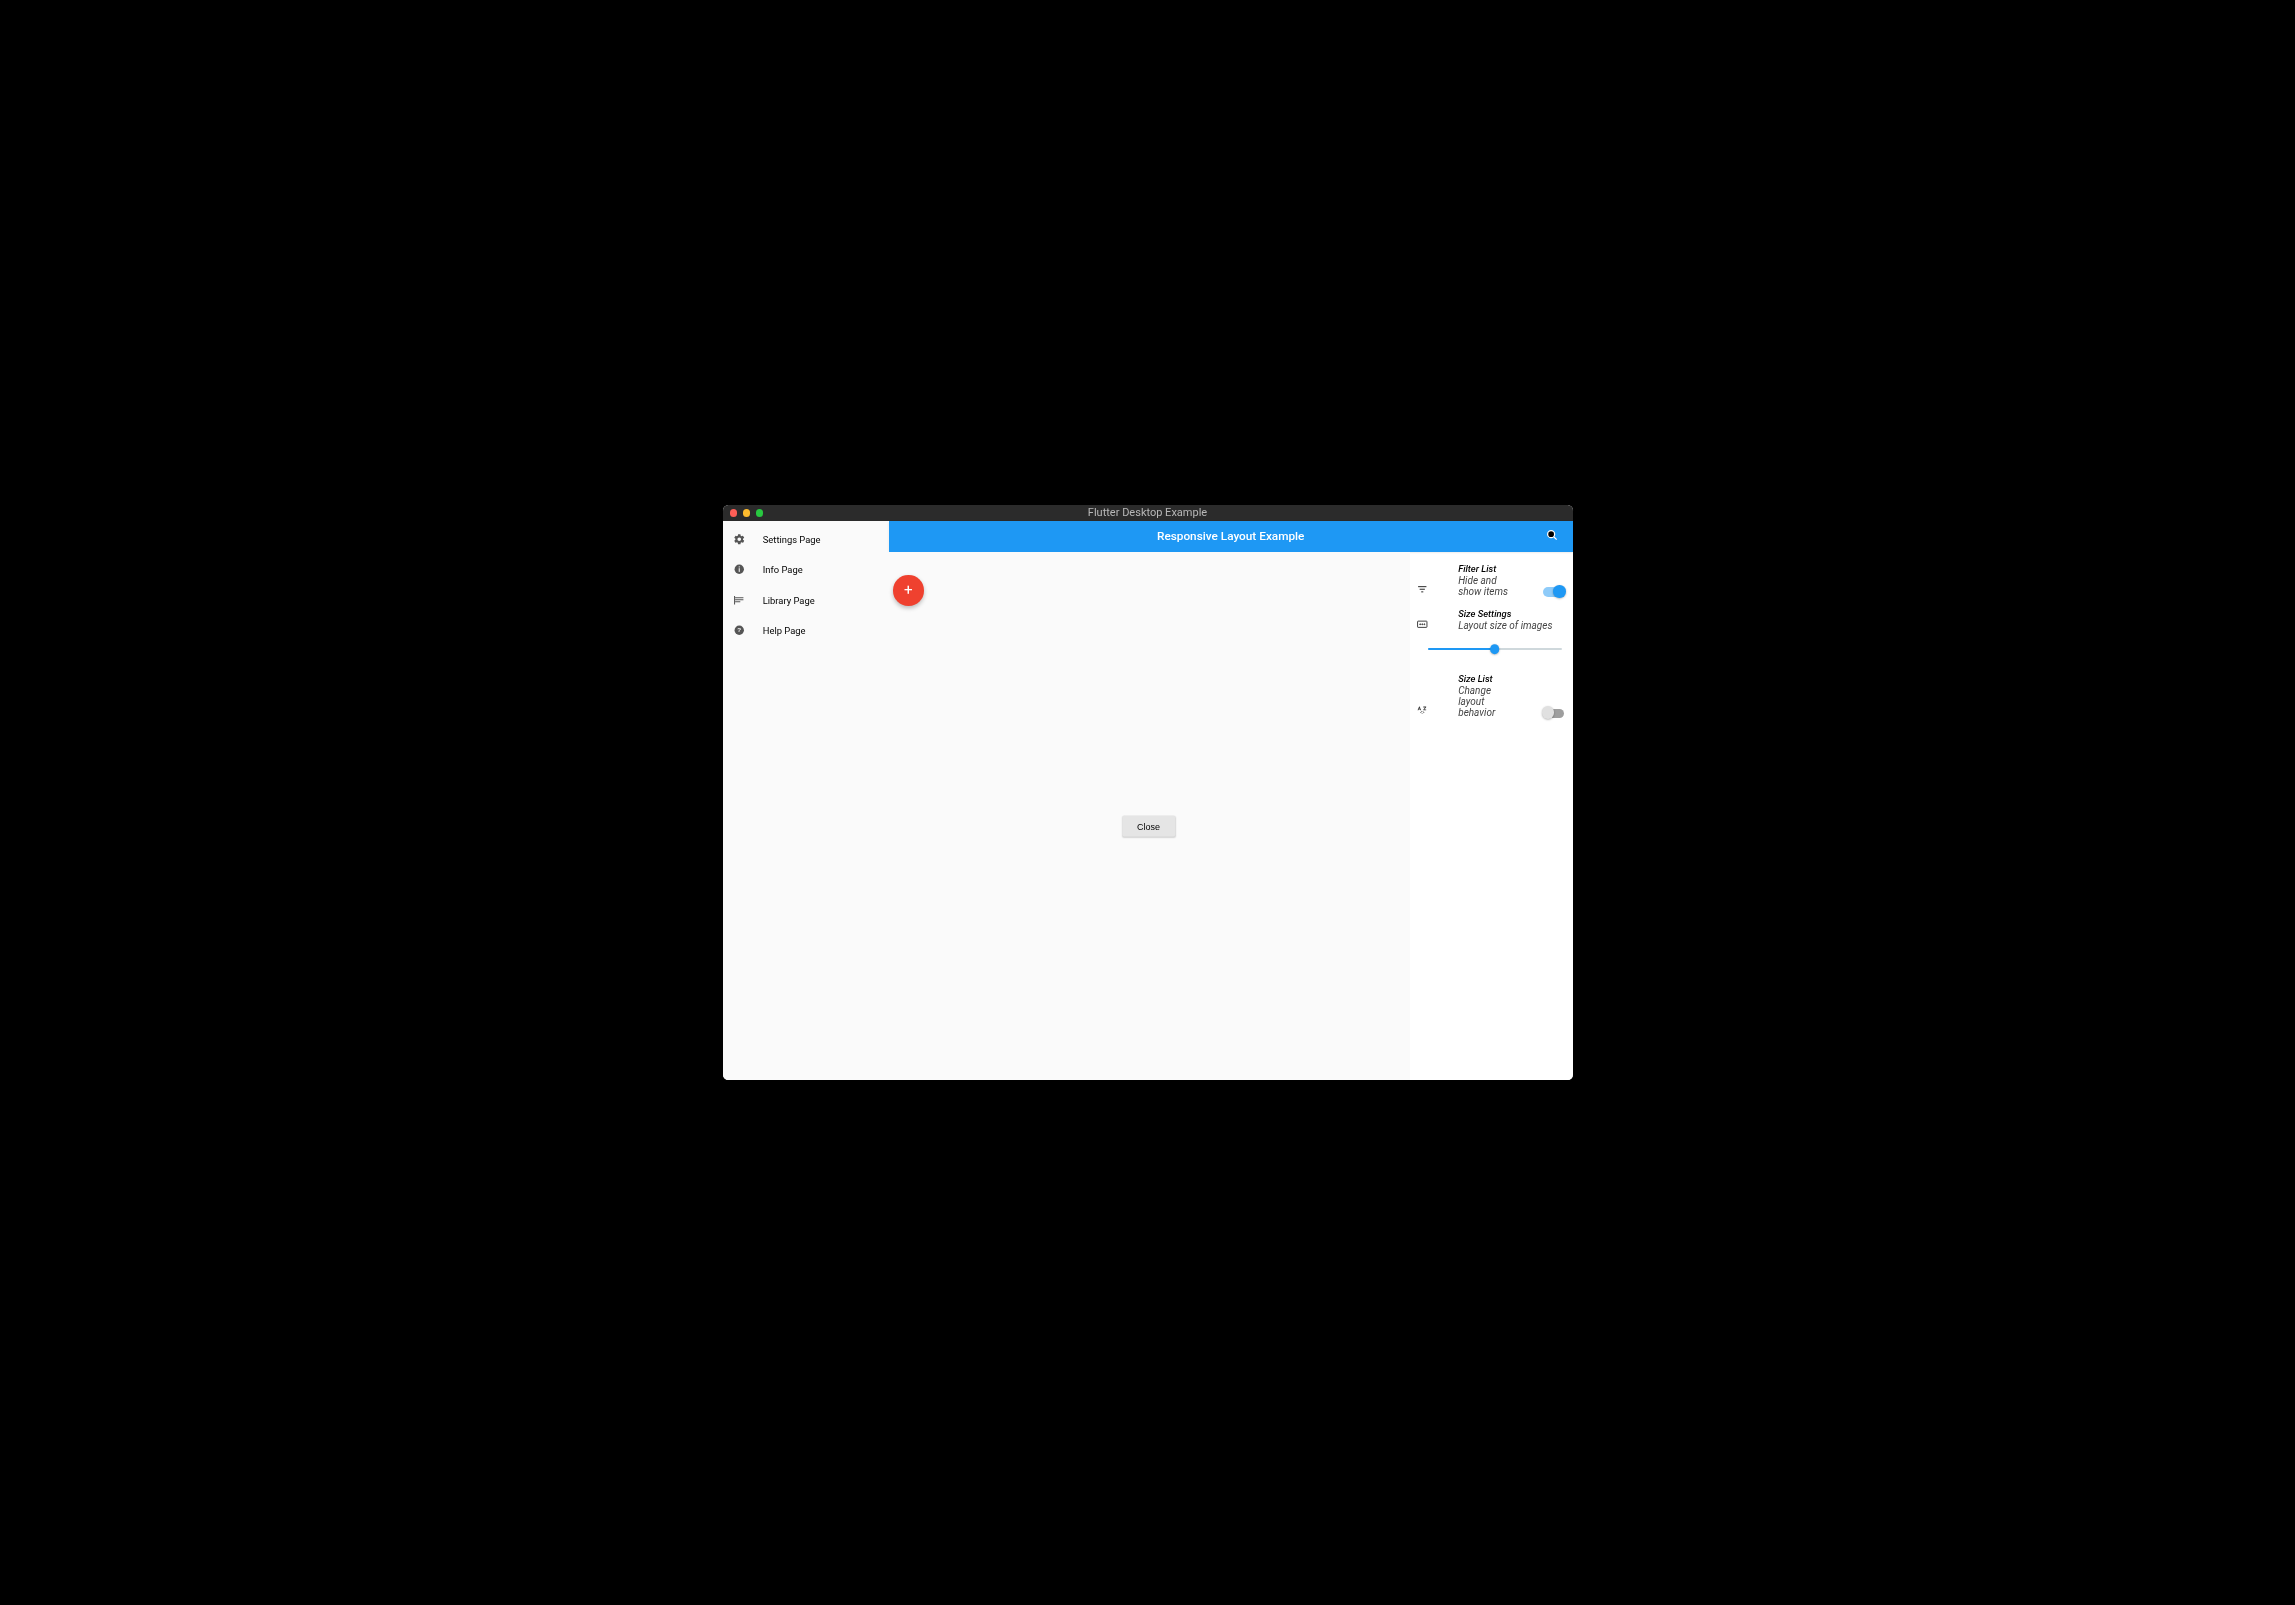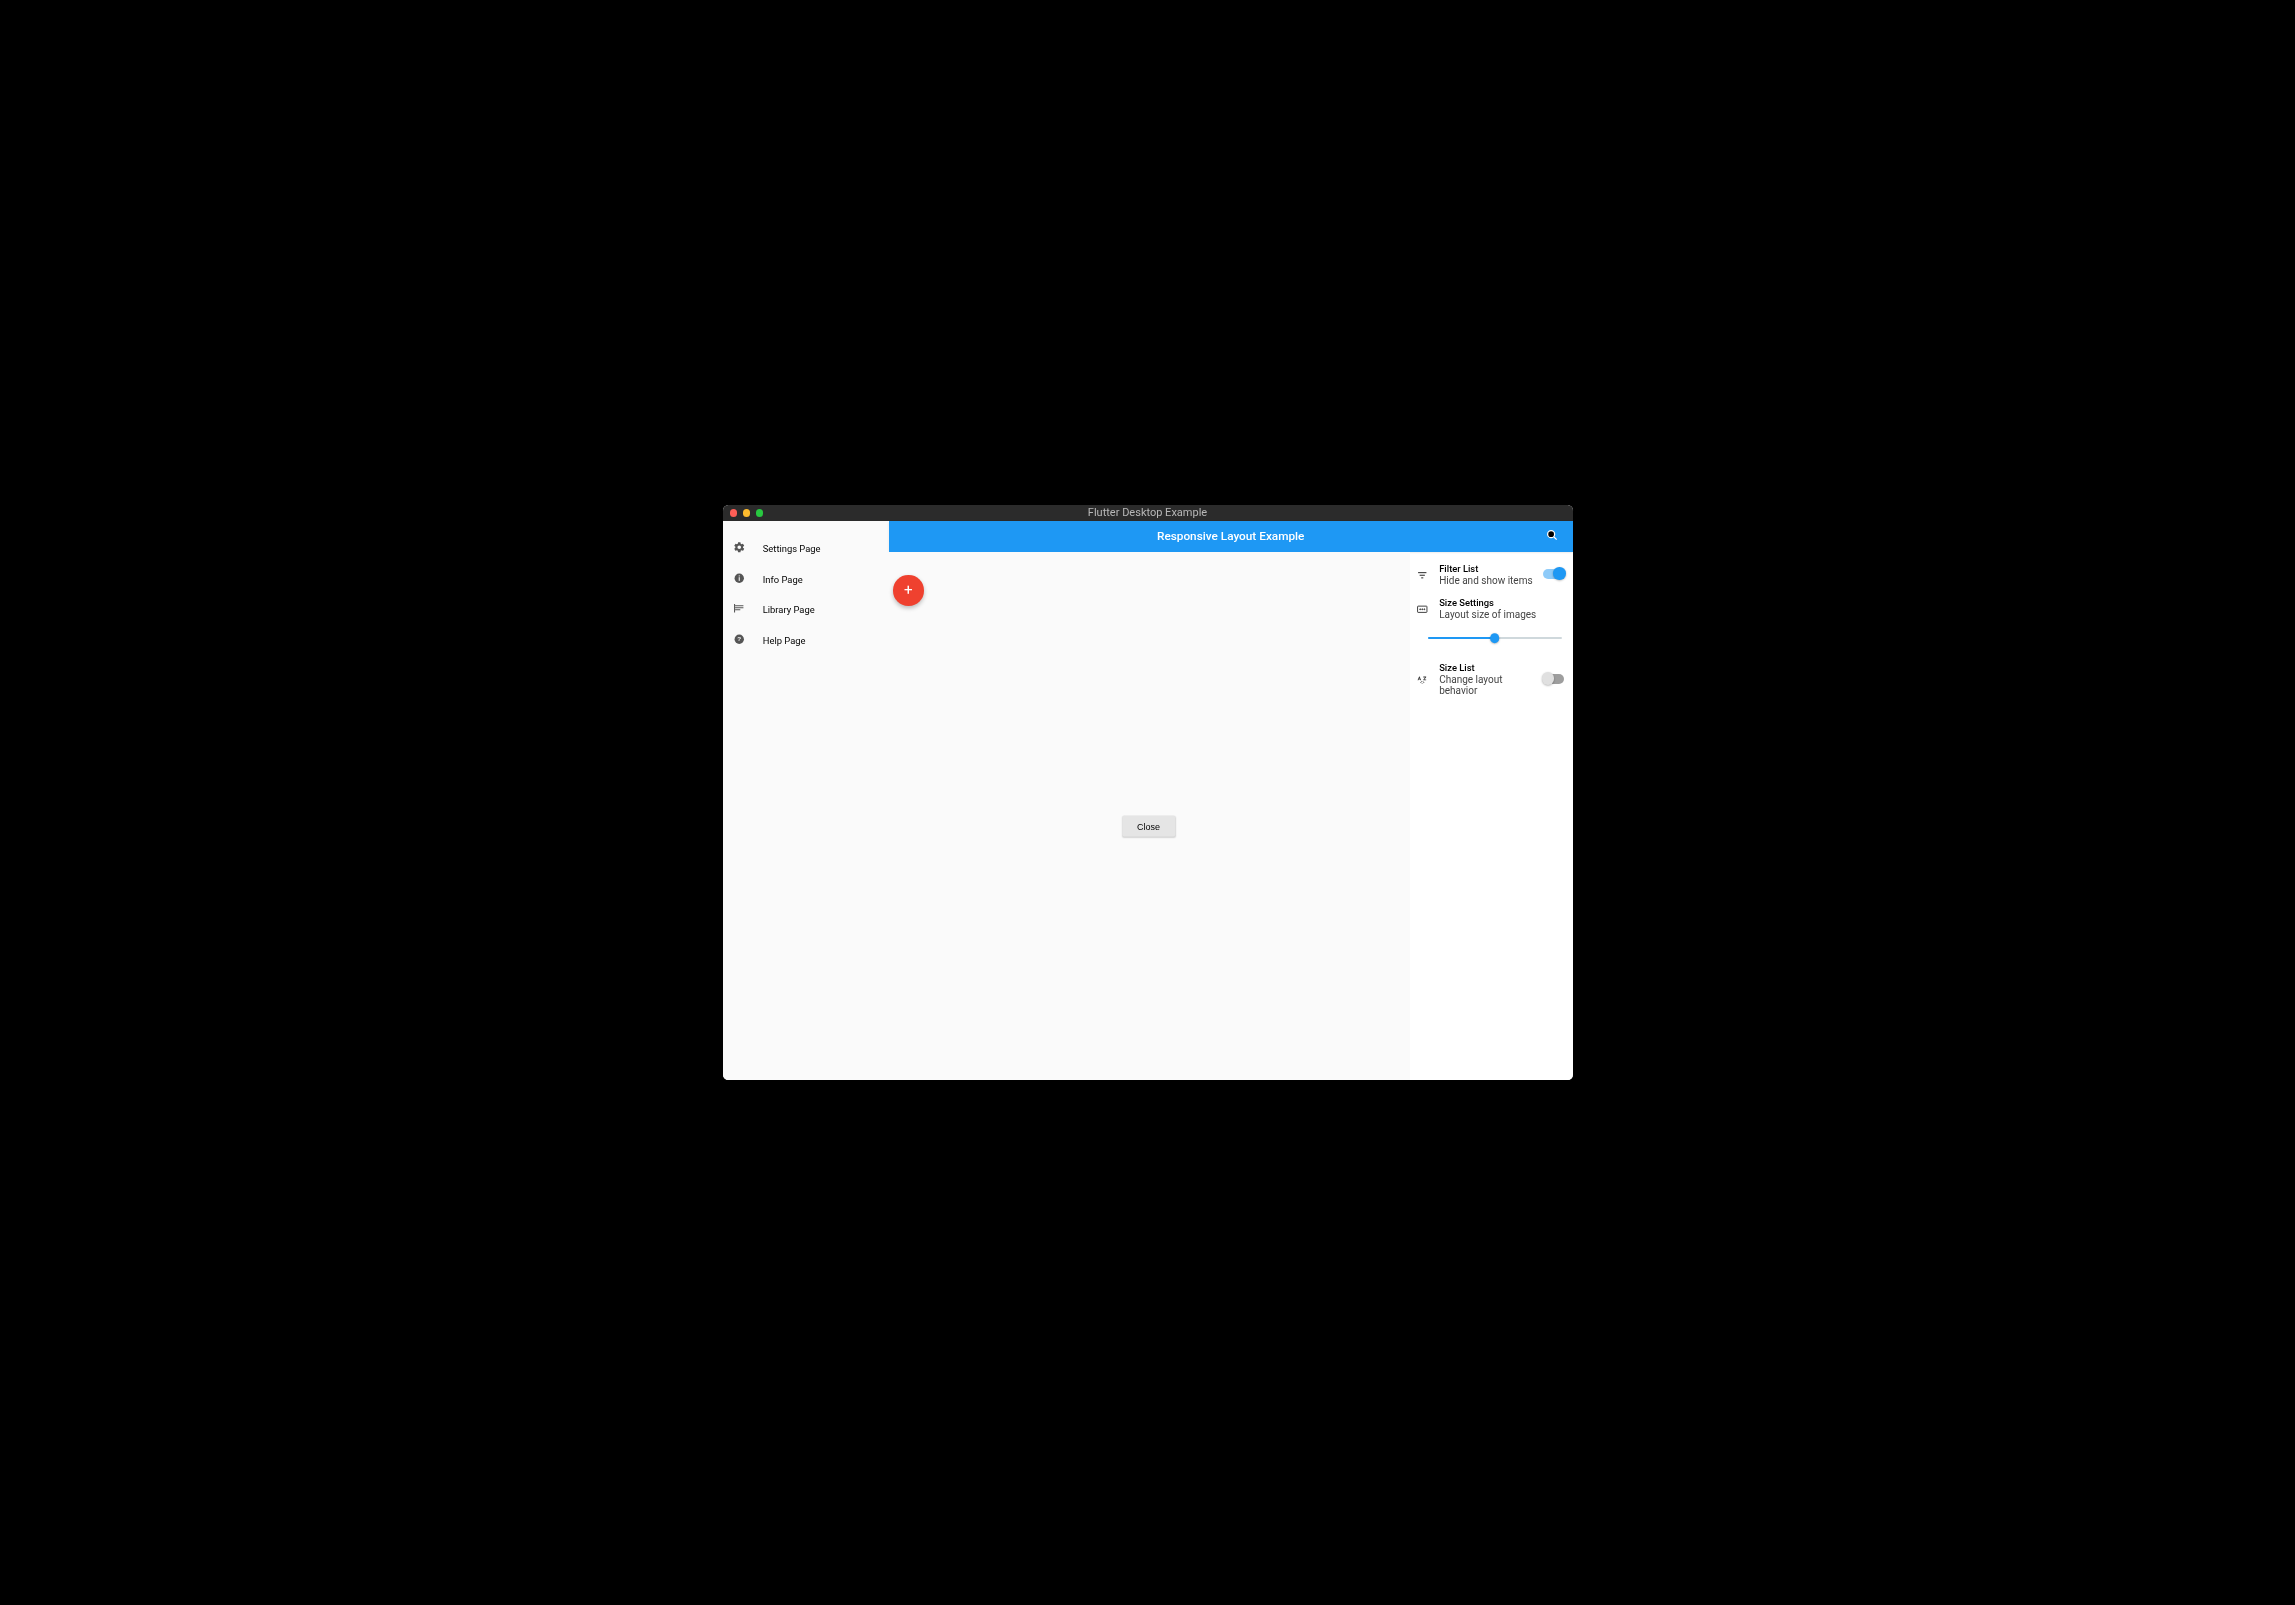--- a/index.html
+++ b/index.html
@@ -60,21 +60,21 @@
     min-height: 0;
   }
   .sidebar {
     width: 165px;
     background: #fafafa;
     flex-shrink: 0;
     padding-top: 2.8px;
   }
   .sidebar-item {
     display: flex;
-    align-items: flex-end;
+    align-items: center;
     height: 30.5px;
     padding-left: 9.7px;
     gap: 16.6px;
     cursor: pointer;
     font-size: 9.4px;
     color: #000;
   }
   .sidebar-icon {
     width: 14px; height: 14px;
     display: flex; align-items: center; justify-content: center;
@@ -158,23 +158,24 @@
   }
 
   .right-panel {
     width: 163px;
     background: #fff;
     flex-shrink: 0;
     padding: 5.5px 0 0 0;
   }
   .rp-item {
     display: flex;
-    align-items: center;
+    align-items: flex-end;
     padding: 5.5px 8.3px 5.5px 5.5px;
-    gap: 9px;
+    gap: 28px;
+    font-style: italic;
   }
   .rp-icon {
     width: 15.2px; height: 15.2px; margin-top: 1.4px;
     display: flex; align-items: center; justify-content: center;
     color: #333;
   }
   .rp-icon svg { width: 12.5px; height: 12.5px; }
   .rp-text { flex: 1; min-width: 0; }
   .rp-title { font-size: 9.4px; font-weight: 500; color: #000; margin-bottom: 1.4px; }
   .rp-sub   { font-size: 10px; color: #444; }

